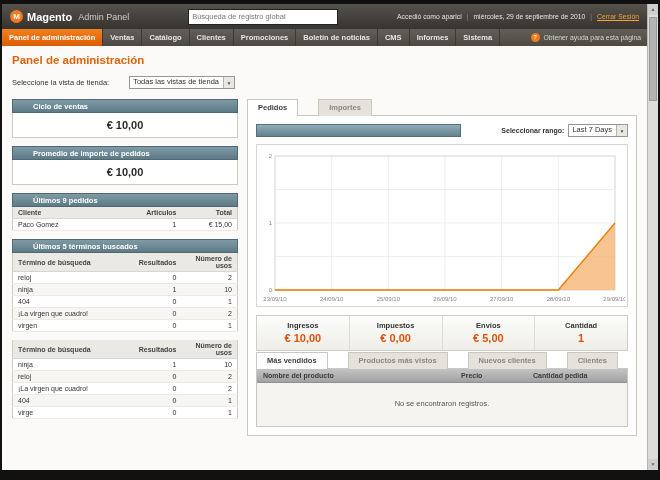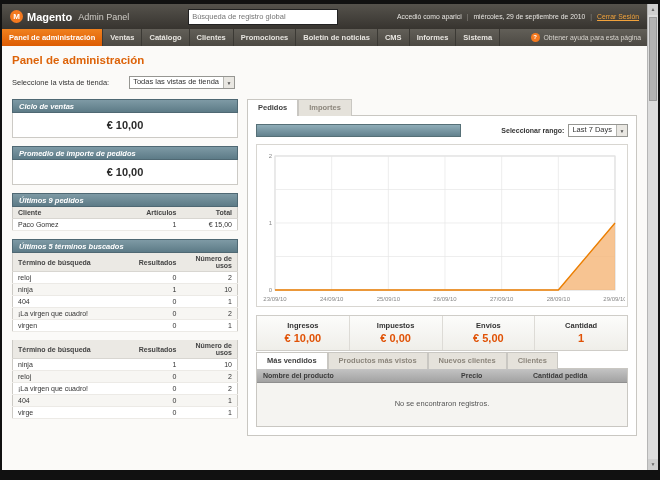--- a/index.html
+++ b/index.html
@@ -37,32 +37,32 @@
   .page-title { font-size:11.5px; font-weight:bold; color:#dd6309; margin-bottom:10px; }
   .store-switcher { display:flex; align-items:center; gap:20px; font-size:7.5px; color:#333; margin-bottom:10px; }
   .fselect { display:inline-flex; height:13px; border:1px solid #969692; background:#fff; font-size:7.5px; color:#333; padding-left:3px; cursor:pointer; }
   .fselect .arr { width:11px; height:11px; margin-left:4px; background:#e9e7e2; border-left:1px solid #b5b5b0; color:#555; font-size:5px; display:flex; align-items:center; justify-content:center; }
 
   .dash { display:flex; gap:9px; }
   .col-left { flex:0 0 226px; }
   .col-right { flex:1; min-width:0; }
 
   .dash-block { margin-bottom:8px; }
-  .dash-head { height:14px; background:linear-gradient(#7e9aa5,#5d7b87); border:1px solid #4f6873; color:#fff; font-size:7.5px; font-weight:bold; line-height:13px; padding:0 6px;font-style:italic; }
+  .dash-head { height:14px; background:linear-gradient(#7e9aa5,#5d7b87); border:1px solid #4f6873; color:#fff; font-size:7.5px; font-weight:bold; line-height:13px; padding:0 20px; }
   .dash-value { border:1px solid #cccac5; border-top:none; background:#fff; text-align:center; font-size:11px; font-weight:bold; color:#2b2b2b; padding:6px 0; }
 
   table.dash-table { width:100%; border-collapse:collapse; border:1px solid #cccac5; border-top:none; background:#fff; }
   table.dash-table th { background:#ebe9e4; font-size:7px; font-weight:bold; color:#444; text-align:left; padding:2px 5px; border-bottom:1px solid #d8d6d1; }
   table.dash-table td { font-size:7px; color:#333; padding:2px 5px; border-bottom:1px solid #eceae6; }
   table.dash-table tr:nth-child(even) td { background:#f7f6f3; }
   table.dash-table .num { text-align:right; width:46px; }
   table.dash-table .num2 { text-align:right; width:56px; }
 
   
-  .tabs { display:flex; gap:0; position:relative; z-index:2; margin-bottom:-1px; }
+  .tabs { display:flex; gap:20px; position:relative; z-index:2; margin-bottom:-1px; }
   .tab { border:1px solid #c9c7c2; border-bottom:none; background:#e5e2db; color:#8c867c; font-size:7.5px; font-weight:bold; padding:3px 10px 4px; cursor:pointer; white-space:nowrap; }
   .tab.active { background:#fff; color:#3f3f3f; }
   .panel { border:1px solid #c9c7c2; background:#fff; padding:8px; }
 
   .toolbar { display:flex; align-items:center; margin-bottom:7px; }
   .teal-bar { flex:0 0 55%; height:13px; background:linear-gradient(#8fadb8,#63828e); border:1px solid #567077; }
   .range-label { margin-left:auto; font-size:7px; font-weight:bold; color:#333; padding-right:4px; }
 
   .chart-box { border:1px solid #d8d6d1; background:#fff; padding:3px 2px 0 2px; }
   .chart-box svg { display:block; width:100%; height:158px; }

